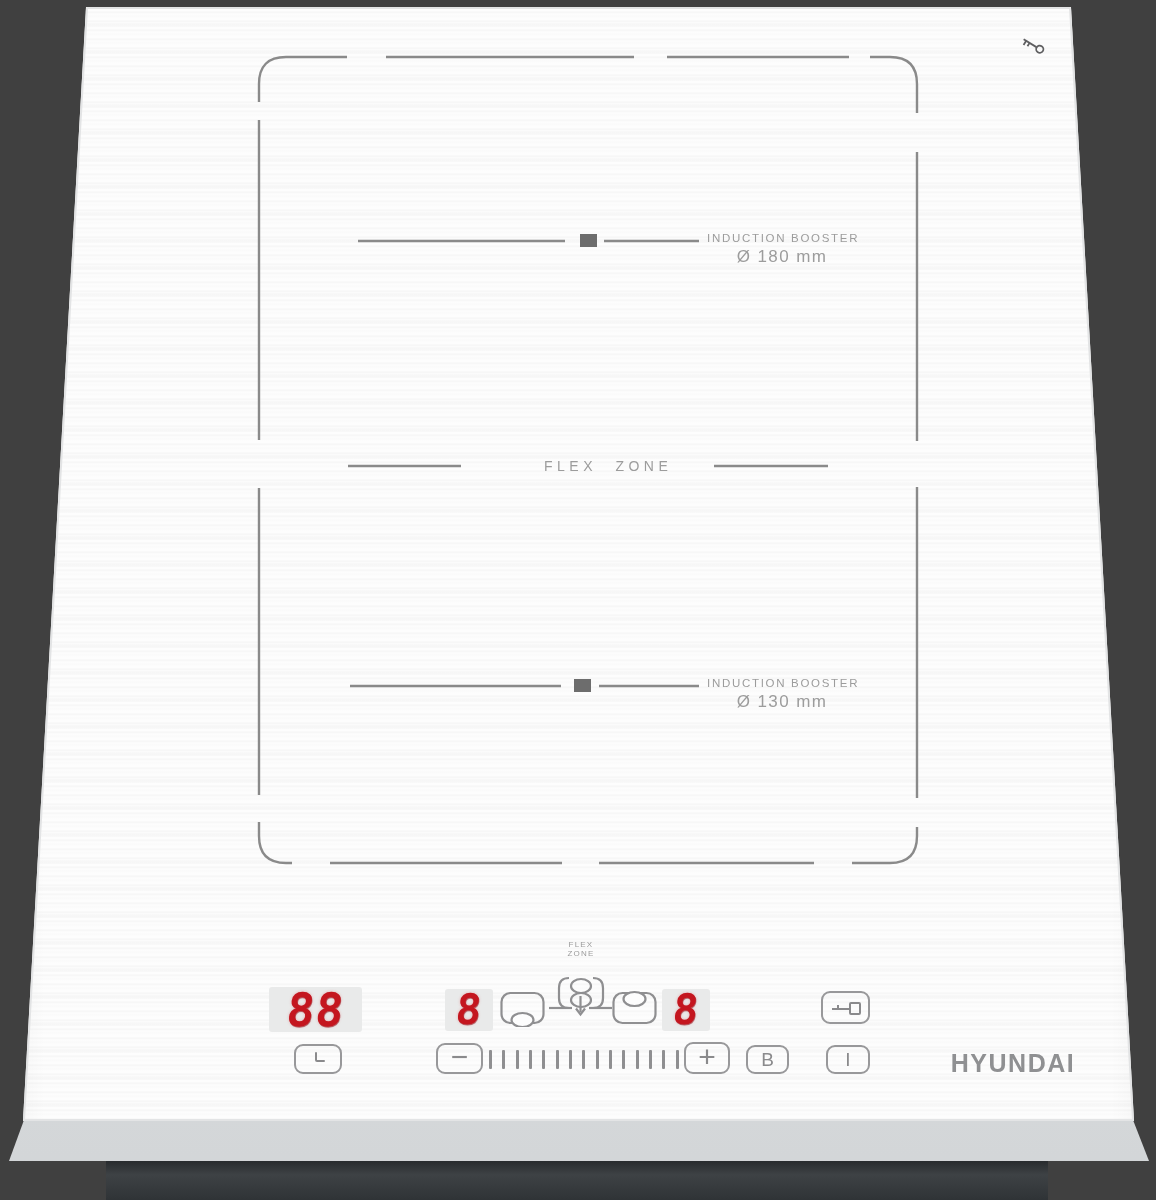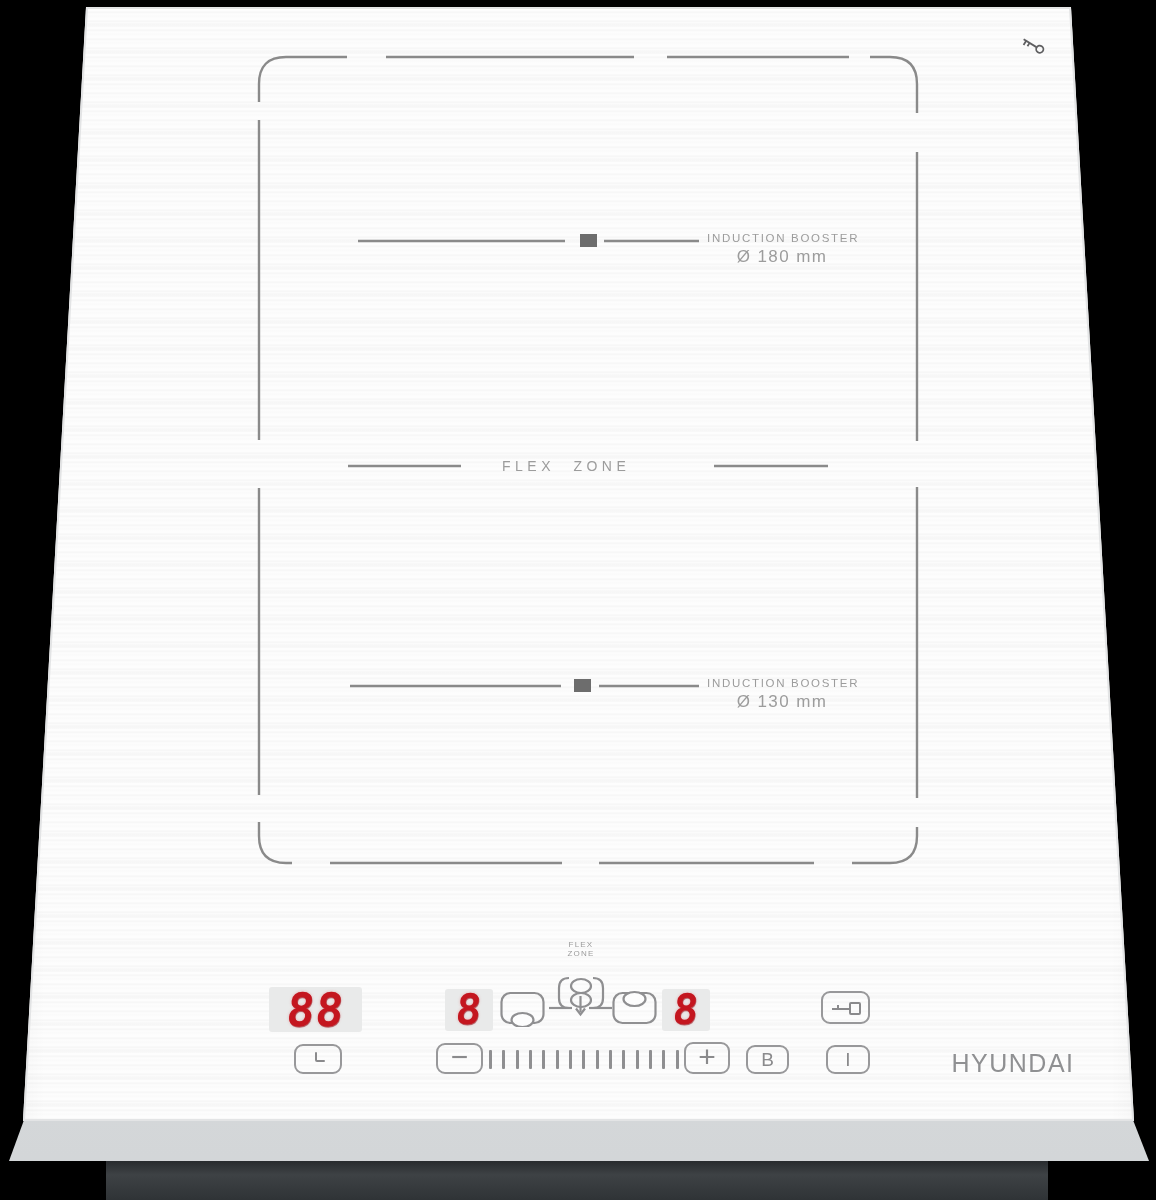--- a/index.html
+++ b/index.html
@@ -1,17 +1,17 @@
 <!DOCTYPE html>
 <html><head>
 <meta charset="utf-8">
 <style>
   html,body{margin:0;padding:0;background:#ffffff;}
   .stage{
-    position:relative;width:1156px;height:1200px;background:#000000;
+    position:relative;width:1156px;height:1200px;background:#404040;
     overflow:hidden;font-family:"Liberation Sans",sans-serif;
   }
   
   .base{
     position:absolute;left:106px;top:1158px;width:942px;height:42px;
     background:linear-gradient(180deg,#232629,#3e4245 40%,#2f3336);
   }
   
   .bevel{
     position:absolute;inset:0;
@@ -71,21 +71,21 @@
   }
 
   .ticks{
     position:absolute;left:489px;top:1050px;width:190px;height:19px;
     display:flex;justify-content:space-between;align-items:center;cursor:pointer;
   }
   .ticks i{display:block;width:3px;height:19px;background:#8f8f91;border-radius:1px;}
 
   .logo{
     position:absolute;left:938px;top:1049px;width:150px;text-align:center;
-    font-size:25px;font-weight:normal;letter-spacing:1.5px;color:#8f9092;
+    font-size:25px;font-weight:bold;letter-spacing:1.5px;color:#8f9092;
   }
   .glass-key{position:absolute;left:1014px;top:29px;}
 </style>
 </head>
 <body>
 
 <div class="stage">
 
   <div class="base"></div>
   <div class="bevel"></div>
@@ -138,21 +138,21 @@
       <path d="M11,16 V21"></path>
       <path d="M15,16 V20"></path>
     </g>
   </svg>
 
   <div class="label z-group" style="left:707px;top:232px;">
     <div class="z-title">INDUCTION BOOSTER</div>
     <div class="z-dia">Ø 180 mm</div>
   </div>
 
-  <div class="label flex-label" style="left:502px;top:458px;text-align:right;">FLEX ZONE</div>
+  <div class="label flex-label" style="left:544px;top:458px;text-align:right;">FLEX ZONE</div>
 
   <div class="label z-group" style="left:707px;top:677px;">
     <div class="z-title">INDUCTION BOOSTER</div>
     <div class="z-dia">Ø 130 mm</div>
   </div>
 
   <div class="led led-timer">
     <span>88</span>
   </div>
 

